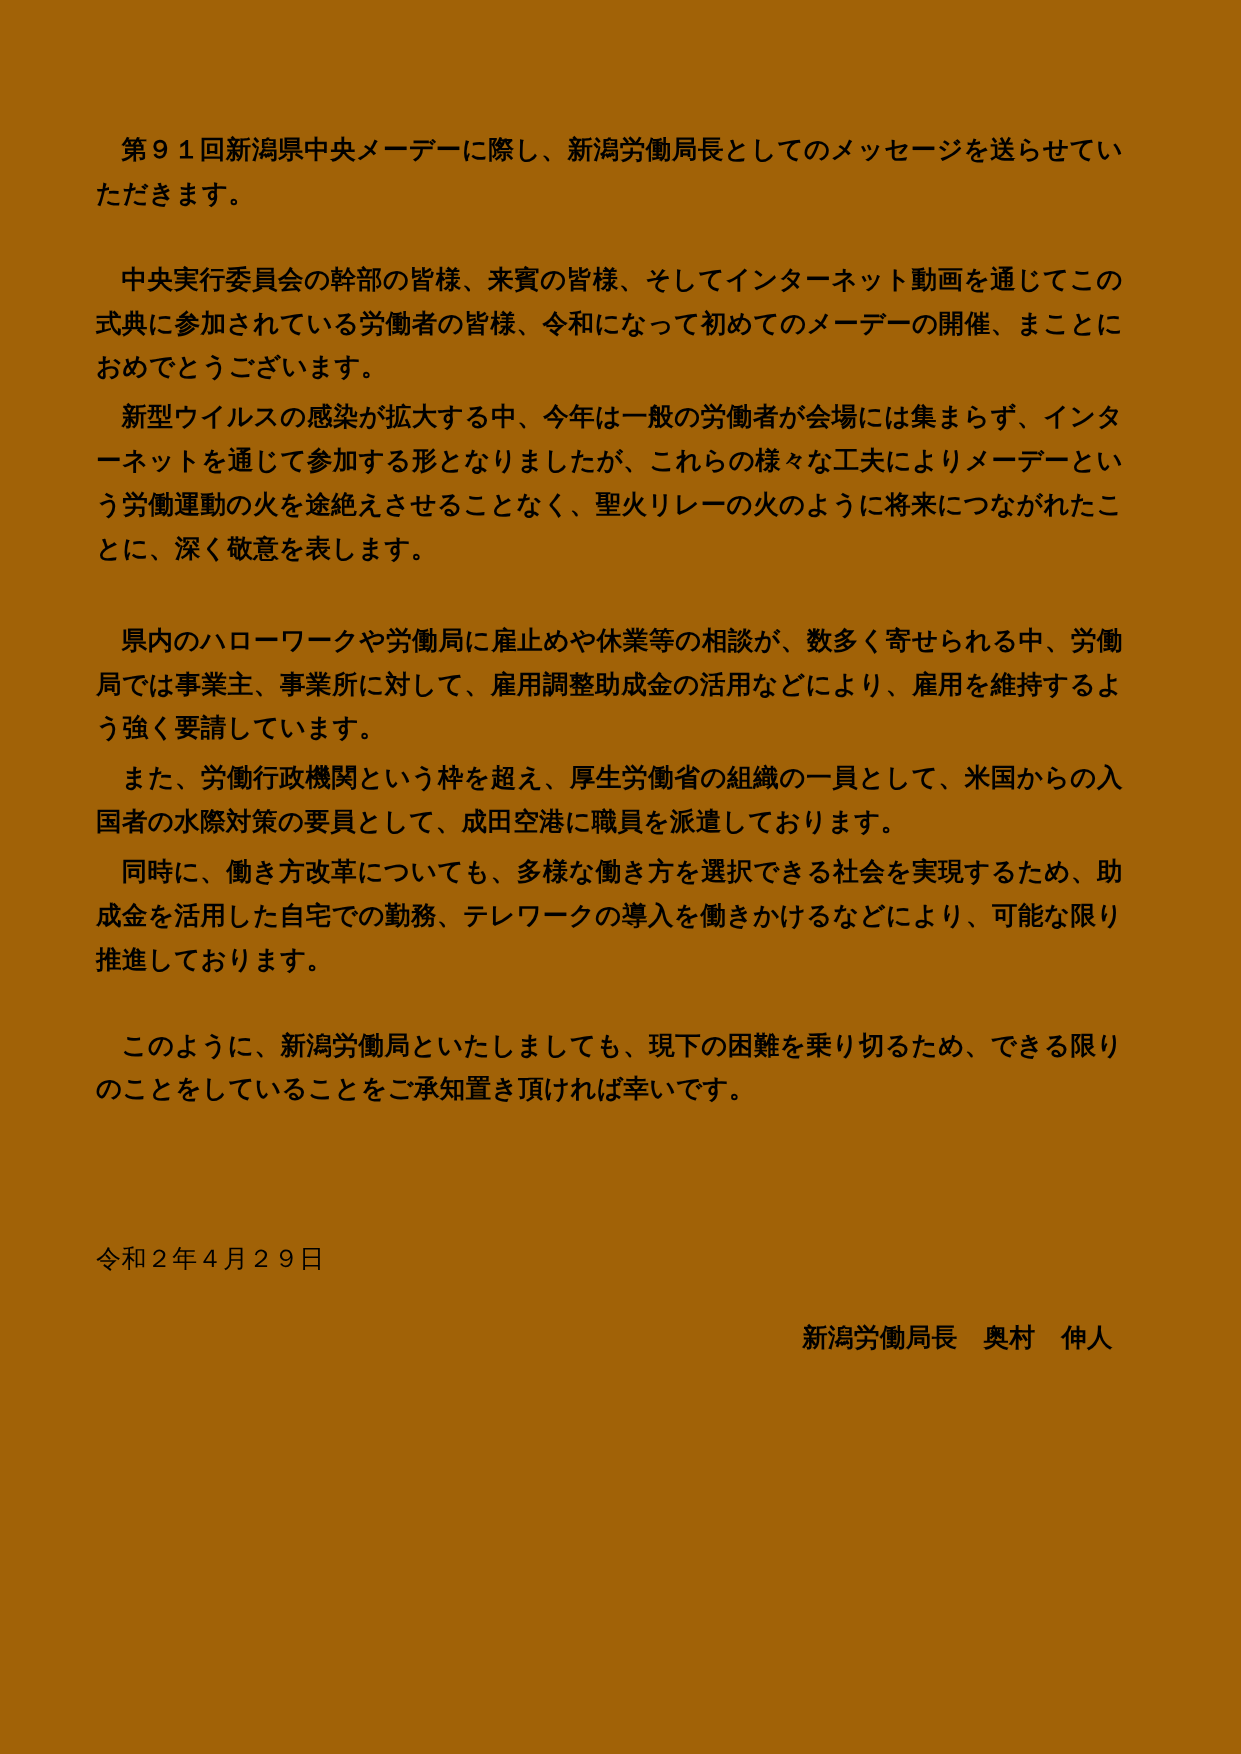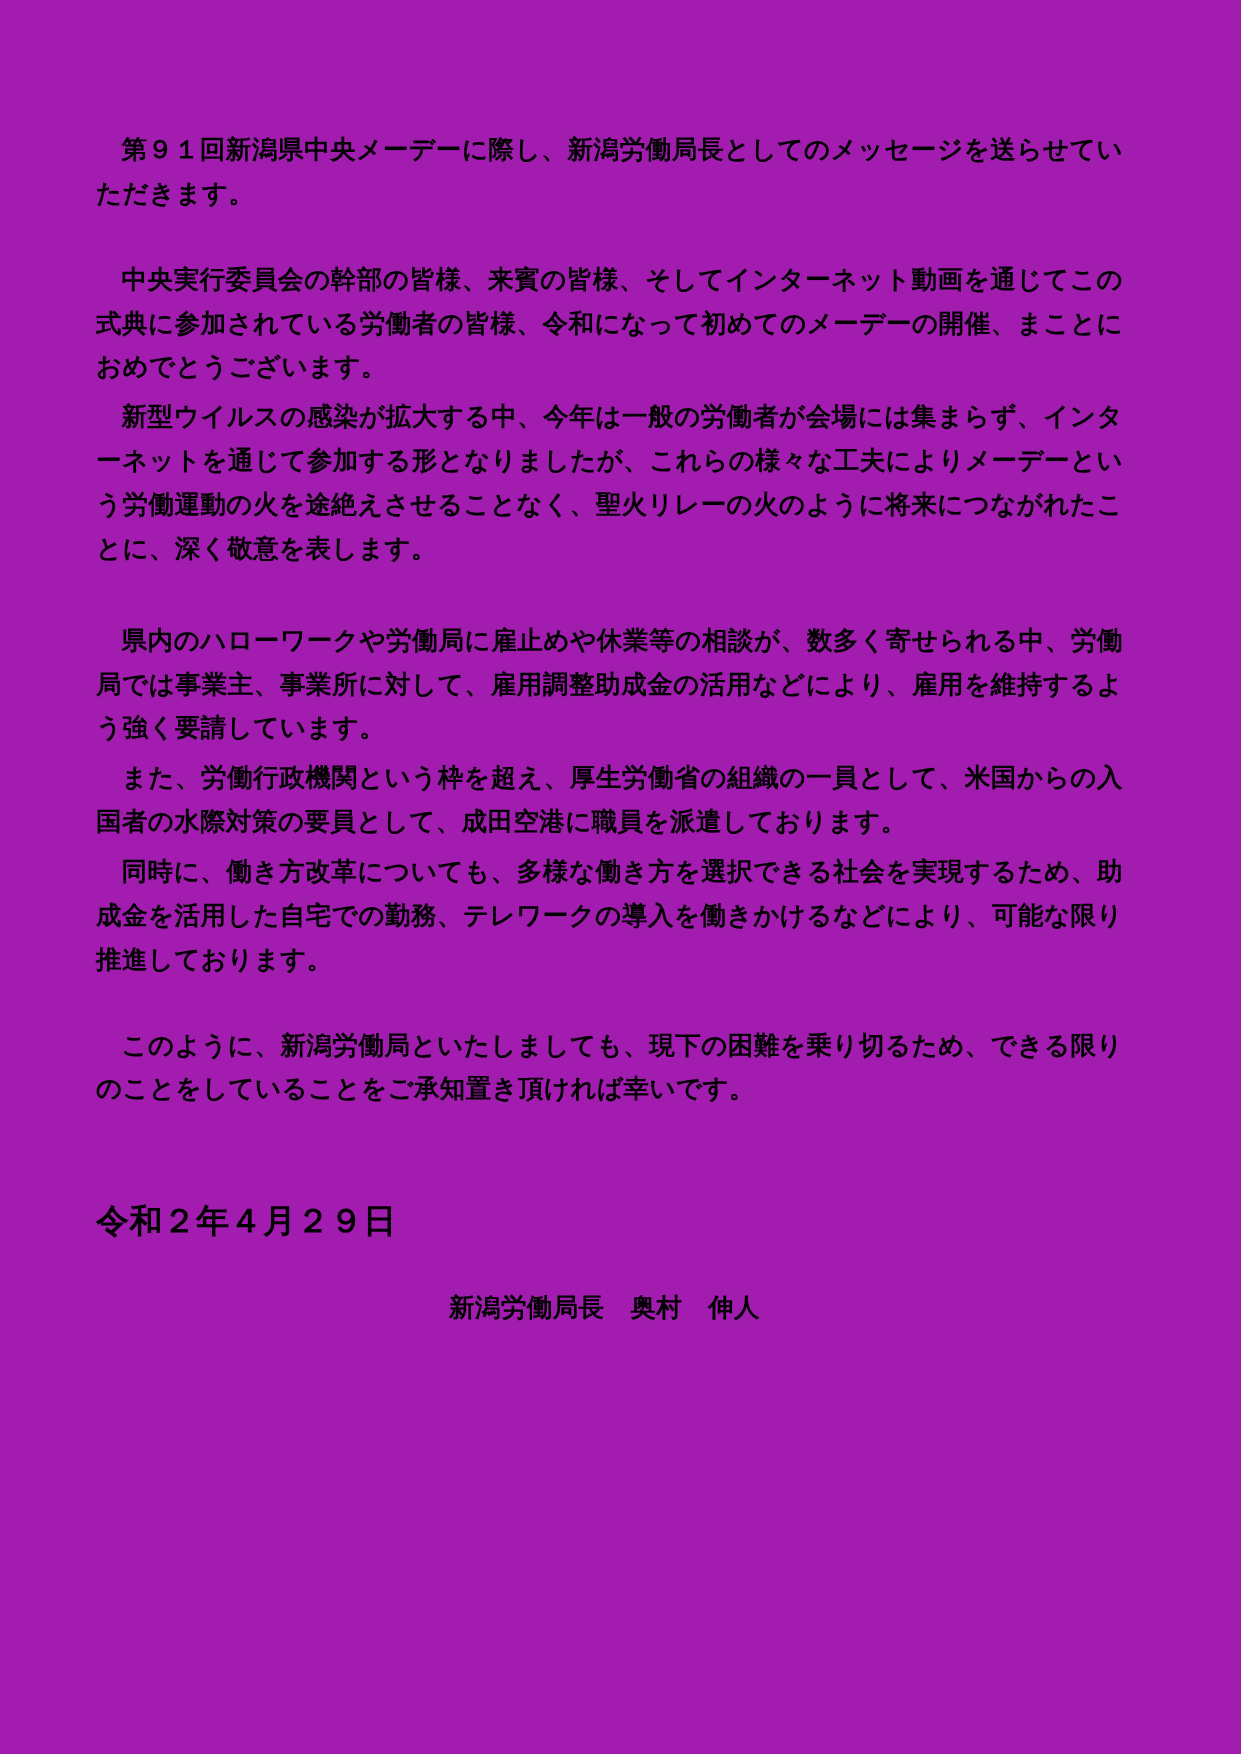--- a/index.html
+++ b/index.html
@@ -8,21 +8,21 @@
     background: #ffffff;
   }
   body {
     font-family: "DejaVu Sans", "Liberation Sans", sans-serif;
     color: #000000;
   }
   .page {
     position: relative;
     width: 1241px;
     height: 1754px;
-    background: #a21caf;
+    background: #a16207;
     box-sizing: border-box;
     padding: 128px 118px 16px 96px;
     overflow: hidden;
   }
   .doc-body {
     font-size: 25.5px;
     line-height: 1.72;
     letter-spacing: 0.4px;
     font-weight: 600;
     text-align: justify;
@@ -33,32 +33,32 @@
     text-indent: 1em;
     white-space: normal;
   }
   .para.tight {
     margin-top: 6px;
   }
   .gap-lg {
     height: 42px;
   }
   .date-line {
-    margin-top: 40px;
-    font-size: 33px;
-    font-weight: 700;
+    margin-top: 84px;
+    font-size: 25px;
+    font-weight: 400;
     letter-spacing: 0.4px;
     text-indent: 0;
   }
   .sign-line {
     margin-top: 36px;
     font-size: 25.5px;
     font-weight: 600;
     letter-spacing: 0.4px;
-    text-align: center;
+    text-align: right;
     padding-right: 10px;
   }
 </style>
 </head>
 <body>
 
 <div class="page">
   <div class="doc-body">
 
     <p class="para">第９１回新潟県中央メーデーに際し、新潟労働局長としてのメッセージを送らせていただきます。</p>

